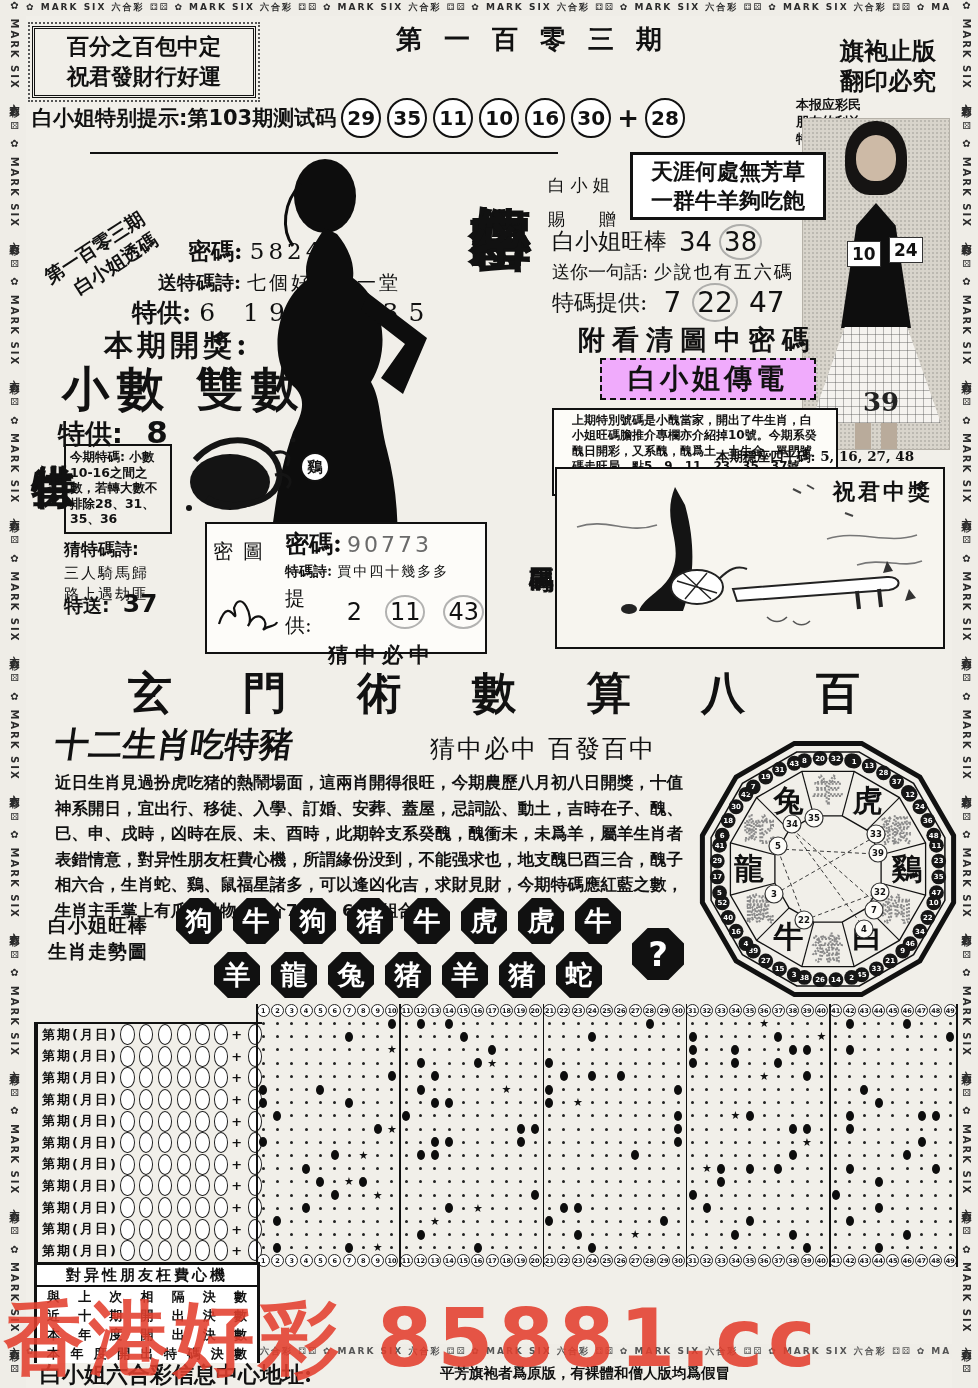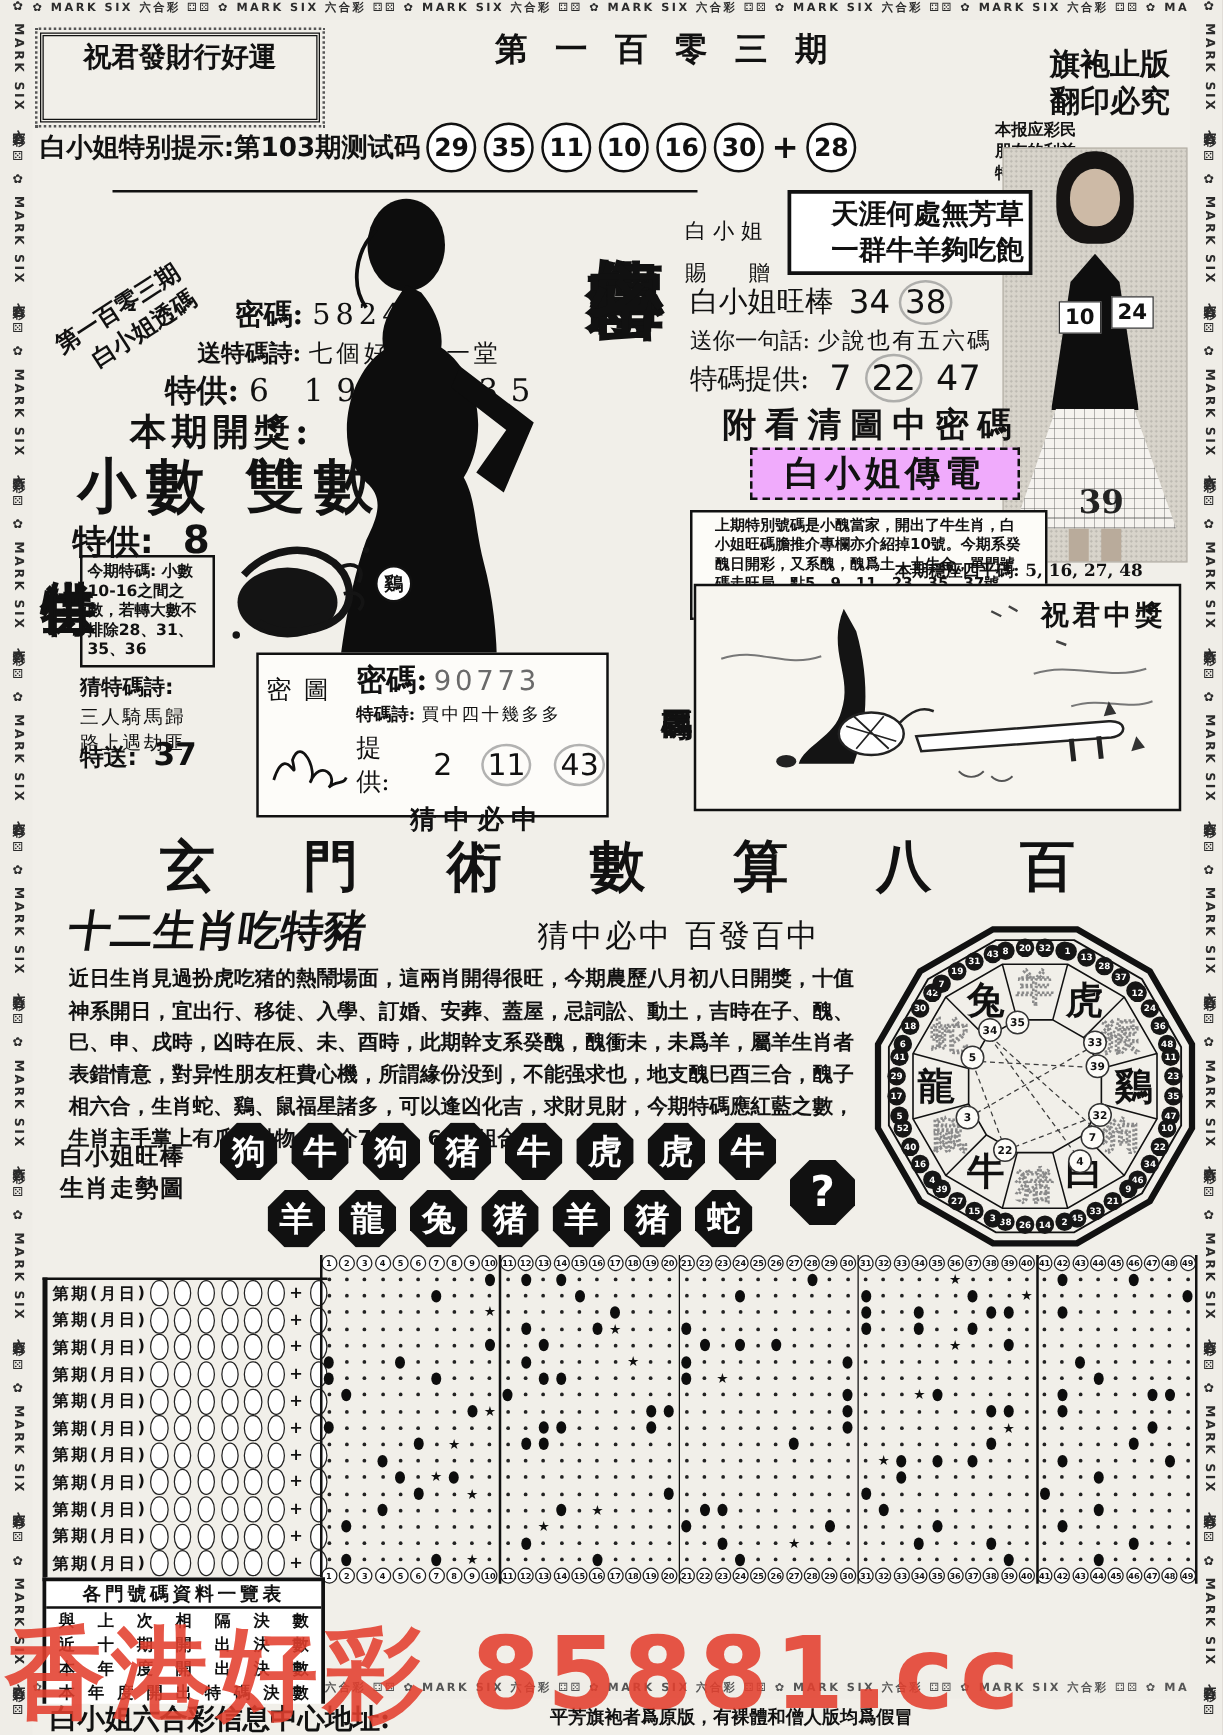--- a/index.html
+++ b/index.html
@@ -111,20 +111,21 @@
 <body>
 
 <div class="page">
 
   <div class="abs strip strip-v" style="left:0;top:0;width:26px;height:1388px;">✿ MARK SIX 六合彩 ⚃⚄ ✿ MARK SIX 六合彩 ⚃⚄ ✿ MARK SIX 六合彩 ⚃⚄ ✿ MARK SIX 六合彩 ⚃⚄ ✿ MARK SIX 六合彩 ⚃⚄ ✿ MARK SIX 六合彩 ⚃⚄ ✿ MARK SIX 六合彩 ⚃⚄ ✿ MARK SIX 六合彩 ⚃⚄ ✿ MARK SIX 六合彩 ⚃⚄ ✿ MARK SIX 六合彩 ⚃⚄ ✿ MARK SIX 六合彩 ⚃⚄ ✿ MARK SIX 六合彩 ⚃⚄ ✿ MARK SIX 六合彩 ⚃⚄ ✿ MARK SIX 六合彩 ⚃⚄ ✿ MARK SIX 六合彩 ⚃⚄ ✿ MARK SIX 六合彩 ⚃⚄ ✿ MARK SIX 六合彩 ⚃⚄ ✿ MARK SIX 六合彩 ⚃⚄ ✿ MARK SIX 六合彩 ⚃⚄ ✿ MARK SIX 六合彩 ⚃⚄ ✿ MARK SIX 六合彩 ⚃⚄ ✿ MARK SIX 六合彩 ⚃⚄ ✿ MARK SIX 六合彩 ⚃⚄ ✿ MARK SIX 六合彩 ⚃⚄ ✿ MARK SIX 六合彩 ⚃⚄ ✿ MARK SIX 六合彩 ⚃⚄ ✿ MARK SIX 六合彩 ⚃⚄ ✿ MARK SIX 六合彩 ⚃⚄ ✿ MARK SIX 六合彩 ⚃⚄ ✿ MARK SIX 六合彩 ⚃⚄ ✿ MARK SIX 六合彩 ⚃⚄ ✿ MARK SIX 六合彩 ⚃⚄ ✿ MARK SIX 六合彩 ⚃⚄ ✿ MARK SIX 六合彩 ⚃⚄ ✿ MARK SIX 六合彩 ⚃⚄ ✿ MARK SIX 六合彩 ⚃⚄ ✿ MARK SIX 六合彩 ⚃⚄ ✿ MARK SIX 六合彩 ⚃⚄ ✿ MARK SIX 六合彩 ⚃⚄ ✿ MARK SIX 六合彩 ⚃⚄ ✿ MARK SIX 六合彩 ⚃⚄ ✿ MARK SIX 六合彩 ⚃⚄ ✿ MARK SIX 六合彩 ⚃⚄ ✿ MARK SIX 六合彩 ⚃⚄ ✿ MARK SIX 六合彩 ⚃⚄ ✿ MARK SIX 六合彩 ⚃⚄ ✿ MARK SIX 六合彩 ⚃⚄ ✿ MARK SIX 六合彩 ⚃⚄ ✿ MARK SIX 六合彩 ⚃⚄ ✿ MARK SIX 六合彩 ⚃⚄ ✿ MARK SIX 六合彩 ⚃⚄ ✿ MARK SIX 六合彩 ⚃⚄ ✿ MARK SIX 六合彩 ⚃⚄ ✿ MARK SIX 六合彩 ⚃⚄ ✿ MARK SIX 六合彩 ⚃⚄ ✿ MARK SIX 六合彩 ⚃⚄ ✿ MARK SIX 六合彩 ⚃⚄ ✿ MARK SIX 六合彩 ⚃⚄ ✿ MARK SIX 六合彩 ⚃⚄ ✿ MARK SIX 六合彩 ⚃⚄ </div>
   <div class="abs strip strip-v" style="left:952px;top:0;width:26px;height:1388px;">✿ MARK SIX 六合彩 ⚃⚄ ✿ MARK SIX 六合彩 ⚃⚄ ✿ MARK SIX 六合彩 ⚃⚄ ✿ MARK SIX 六合彩 ⚃⚄ ✿ MARK SIX 六合彩 ⚃⚄ ✿ MARK SIX 六合彩 ⚃⚄ ✿ MARK SIX 六合彩 ⚃⚄ ✿ MARK SIX 六合彩 ⚃⚄ ✿ MARK SIX 六合彩 ⚃⚄ ✿ MARK SIX 六合彩 ⚃⚄ ✿ MARK SIX 六合彩 ⚃⚄ ✿ MARK SIX 六合彩 ⚃⚄ ✿ MARK SIX 六合彩 ⚃⚄ ✿ MARK SIX 六合彩 ⚃⚄ ✿ MARK SIX 六合彩 ⚃⚄ ✿ MARK SIX 六合彩 ⚃⚄ ✿ MARK SIX 六合彩 ⚃⚄ ✿ MARK SIX 六合彩 ⚃⚄ ✿ MARK SIX 六合彩 ⚃⚄ ✿ MARK SIX 六合彩 ⚃⚄ ✿ MARK SIX 六合彩 ⚃⚄ ✿ MARK SIX 六合彩 ⚃⚄ ✿ MARK SIX 六合彩 ⚃⚄ ✿ MARK SIX 六合彩 ⚃⚄ ✿ MARK SIX 六合彩 ⚃⚄ ✿ MARK SIX 六合彩 ⚃⚄ ✿ MARK SIX 六合彩 ⚃⚄ ✿ MARK SIX 六合彩 ⚃⚄ ✿ MARK SIX 六合彩 ⚃⚄ ✿ MARK SIX 六合彩 ⚃⚄ ✿ MARK SIX 六合彩 ⚃⚄ ✿ MARK SIX 六合彩 ⚃⚄ ✿ MARK SIX 六合彩 ⚃⚄ ✿ MARK SIX 六合彩 ⚃⚄ ✿ MARK SIX 六合彩 ⚃⚄ ✿ MARK SIX 六合彩 ⚃⚄ ✿ MARK SIX 六合彩 ⚃⚄ ✿ MARK SIX 六合彩 ⚃⚄ ✿ MARK SIX 六合彩 ⚃⚄ ✿ MARK SIX 六合彩 ⚃⚄ ✿ MARK SIX 六合彩 ⚃⚄ ✿ MARK SIX 六合彩 ⚃⚄ ✿ MARK SIX 六合彩 ⚃⚄ ✿ MARK SIX 六合彩 ⚃⚄ ✿ MARK SIX 六合彩 ⚃⚄ ✿ MARK SIX 六合彩 ⚃⚄ ✿ MARK SIX 六合彩 ⚃⚄ ✿ MARK SIX 六合彩 ⚃⚄ ✿ MARK SIX 六合彩 ⚃⚄ ✿ MARK SIX 六合彩 ⚃⚄ ✿ MARK SIX 六合彩 ⚃⚄ ✿ MARK SIX 六合彩 ⚃⚄ ✿ MARK SIX 六合彩 ⚃⚄ ✿ MARK SIX 六合彩 ⚃⚄ ✿ MARK SIX 六合彩 ⚃⚄ ✿ MARK SIX 六合彩 ⚃⚄ ✿ MARK SIX 六合彩 ⚃⚄ ✿ MARK SIX 六合彩 ⚃⚄ ✿ MARK SIX 六合彩 ⚃⚄ ✿ MARK SIX 六合彩 ⚃⚄ </div>
   <div class="abs strip strip-h" style="left:26px;top:0;width:926px;height:16px;">✿ MARK SIX 六合彩 ⚃⚄ ✿ MARK SIX 六合彩 ⚃⚄ ✿ MARK SIX 六合彩 ⚃⚄ ✿ MARK SIX 六合彩 ⚃⚄ ✿ MARK SIX 六合彩 ⚃⚄ ✿ MARK SIX 六合彩 ⚃⚄ ✿ MARK SIX 六合彩 ⚃⚄ ✿ MARK SIX 六合彩 ⚃⚄ ✿ MARK SIX 六合彩 ⚃⚄ ✿ MARK SIX 六合彩 ⚃⚄ ✿ MARK SIX 六合彩 ⚃⚄ ✿ MARK SIX 六合彩 ⚃⚄ ✿ MARK SIX 六合彩 ⚃⚄ ✿ MARK SIX 六合彩 ⚃⚄ ✿ MARK SIX 六合彩 ⚃⚄ ✿ MARK SIX 六合彩 ⚃⚄ ✿ MARK SIX 六合彩 ⚃⚄ ✿ MARK SIX 六合彩 ⚃⚄ ✿ MARK SIX 六合彩 ⚃⚄ ✿ MARK SIX 六合彩 ⚃⚄ ✿ MARK SIX 六合彩 ⚃⚄ ✿ MARK SIX 六合彩 ⚃⚄ ✿ MARK SIX 六合彩 ⚃⚄ ✿ MARK SIX 六合彩 ⚃⚄ ✿ MARK SIX 六合彩 ⚃⚄ ✿ MARK SIX 六合彩 ⚃⚄ ✿ MARK SIX 六合彩 ⚃⚄ ✿ MARK SIX 六合彩 ⚃⚄ ✿ MARK SIX 六合彩 ⚃⚄ ✿ MARK SIX 六合彩 ⚃⚄ ✿ MARK SIX 六合彩 ⚃⚄ ✿ MARK SIX 六合彩 ⚃⚄ ✿ MARK SIX 六合彩 ⚃⚄ ✿ MARK SIX 六合彩 ⚃⚄ ✿ MARK SIX 六合彩 ⚃⚄ ✿ MARK SIX 六合彩 ⚃⚄ ✿ MARK SIX 六合彩 ⚃⚄ ✿ MARK SIX 六合彩 ⚃⚄ ✿ MARK SIX 六合彩 ⚃⚄ ✿ MARK SIX 六合彩 ⚃⚄ ✿ MARK SIX 六合彩 ⚃⚄ ✿ MARK SIX 六合彩 ⚃⚄ ✿ MARK SIX 六合彩 ⚃⚄ ✿ MARK SIX 六合彩 ⚃⚄ ✿ MARK SIX 六合彩 ⚃⚄ ✿ MARK SIX 六合彩 ⚃⚄ ✿ MARK SIX 六合彩 ⚃⚄ ✿ MARK SIX 六合彩 ⚃⚄ ✿ MARK SIX 六合彩 ⚃⚄ ✿ MARK SIX 六合彩 ⚃⚄ ✿ MARK SIX 六合彩 ⚃⚄ ✿ MARK SIX 六合彩 ⚃⚄ ✿ MARK SIX 六合彩 ⚃⚄ ✿ MARK SIX 六合彩 ⚃⚄ ✿ MARK SIX 六合彩 ⚃⚄ ✿ MARK SIX 六合彩 ⚃⚄ ✿ MARK SIX 六合彩 ⚃⚄ ✿ MARK SIX 六合彩 ⚃⚄ ✿ MARK SIX 六合彩 ⚃⚄ ✿ MARK SIX 六合彩 ⚃⚄ </div>
   <div class="abs strip strip-h" style="left:26px;top:1344px;width:926px;height:15px;color:#555;">✿ MARK SIX 六合彩 ⚃⚄ ✿ MARK SIX 六合彩 ⚃⚄ ✿ MARK SIX 六合彩 ⚃⚄ ✿ MARK SIX 六合彩 ⚃⚄ ✿ MARK SIX 六合彩 ⚃⚄ ✿ MARK SIX 六合彩 ⚃⚄ ✿ MARK SIX 六合彩 ⚃⚄ ✿ MARK SIX 六合彩 ⚃⚄ ✿ MARK SIX 六合彩 ⚃⚄ ✿ MARK SIX 六合彩 ⚃⚄ ✿ MARK SIX 六合彩 ⚃⚄ ✿ MARK SIX 六合彩 ⚃⚄ ✿ MARK SIX 六合彩 ⚃⚄ ✿ MARK SIX 六合彩 ⚃⚄ ✿ MARK SIX 六合彩 ⚃⚄ ✿ MARK SIX 六合彩 ⚃⚄ ✿ MARK SIX 六合彩 ⚃⚄ ✿ MARK SIX 六合彩 ⚃⚄ ✿ MARK SIX 六合彩 ⚃⚄ ✿ MARK SIX 六合彩 ⚃⚄ ✿ MARK SIX 六合彩 ⚃⚄ ✿ MARK SIX 六合彩 ⚃⚄ ✿ MARK SIX 六合彩 ⚃⚄ ✿ MARK SIX 六合彩 ⚃⚄ ✿ MARK SIX 六合彩 ⚃⚄ ✿ MARK SIX 六合彩 ⚃⚄ ✿ MARK SIX 六合彩 ⚃⚄ ✿ MARK SIX 六合彩 ⚃⚄ ✿ MARK SIX 六合彩 ⚃⚄ ✿ MARK SIX 六合彩 ⚃⚄ ✿ MARK SIX 六合彩 ⚃⚄ ✿ MARK SIX 六合彩 ⚃⚄ ✿ MARK SIX 六合彩 ⚃⚄ ✿ MARK SIX 六合彩 ⚃⚄ ✿ MARK SIX 六合彩 ⚃⚄ ✿ MARK SIX 六合彩 ⚃⚄ ✿ MARK SIX 六合彩 ⚃⚄ ✿ MARK SIX 六合彩 ⚃⚄ ✿ MARK SIX 六合彩 ⚃⚄ ✿ MARK SIX 六合彩 ⚃⚄ ✿ MARK SIX 六合彩 ⚃⚄ ✿ MARK SIX 六合彩 ⚃⚄ ✿ MARK SIX 六合彩 ⚃⚄ ✿ MARK SIX 六合彩 ⚃⚄ ✿ MARK SIX 六合彩 ⚃⚄ ✿ MARK SIX 六合彩 ⚃⚄ ✿ MARK SIX 六合彩 ⚃⚄ ✿ MARK SIX 六合彩 ⚃⚄ ✿ MARK SIX 六合彩 ⚃⚄ ✿ MARK SIX 六合彩 ⚃⚄ ✿ MARK SIX 六合彩 ⚃⚄ ✿ MARK SIX 六合彩 ⚃⚄ ✿ MARK SIX 六合彩 ⚃⚄ ✿ MARK SIX 六合彩 ⚃⚄ ✿ MARK SIX 六合彩 ⚃⚄ ✿ MARK SIX 六合彩 ⚃⚄ ✿ MARK SIX 六合彩 ⚃⚄ ✿ MARK SIX 六合彩 ⚃⚄ ✿ MARK SIX 六合彩 ⚃⚄ ✿ MARK SIX 六合彩 ⚃⚄ </div>
 
   <div class="abs corner-box serif" style="left:32px;top:26px;width:218px;height:64px;">
+    <div>百分之百包中定</div>
     <div>祝君發財行好運</div>
   </div>
   <div class="abs serif" style="left:268px;top:22px;width:544px;">
     <div class="issue">第一百零三期</div>
   </div>
   <div class="abs copyright serif" style="left:828px;top:36px;width:120px;">
     <div>旗袍止版</div>
     <div>翻印必究</div>
   </div>
 
@@ -235,21 +236,21 @@
         <span class="stamped" style="font-size:24px;">43</span>
       </div>
       <div style="font-size:21px;font-weight:900;letter-spacing:6px;text-align:center;margin-top:2px;">猜中必中</div>
     </div>
   </div>
 
   <div class="abs serif" style="left:548px;top:168px;width:80px;font-size:17px;line-height:34px;">
     <div style="display:flex;justify-content:space-between;">白 小 姐</div>
     <div style="display:flex;justify-content:space-between;">賜　　贈</div>
   </div>
-  <div class="abs gift-poem" style="left:630px;top:152px;width:182px;text-align:right;">
+  <div class="abs gift-poem" style="left:630px;top:152px;width:182px;">
     <div>天涯何處無芳草</div>
     <div>一群牛羊夠吃飽</div>
   </div>
   <div class="abs" style="left:552px;top:226px;display:flex;align-items:center;gap:12px;">
     <span class="serif" style="font-size:23px;">白小姐旺棒</span>
     <span style="font-size:26px;">34</span>
     <span class="stamped" style="font-size:26px;">38</span>
   </div>
   <div class="abs serif" style="left:552px;top:260px;font-size:18px;">
     <span>送你一句話:</span>
@@ -3638,21 +3639,21 @@
       </div>
       <div class="vline" style="left: 0px;"></div>
       <div class="vline" style="left: 143.26px;"></div>
       <div class="vline" style="left: 286.52px;"></div>
       <div class="vline" style="left: 429.78px;"></div>
       <div class="vline" style="left: 573.04px;"></div>
       <div class="vline" style="left: 700.474px;"></div>
     </div>
 
   <div class="abs stats-left" style="left:34px;top:1262px;width:220px;">
-    <div class="stats-title">各門號碼資料一覽表</div>
+    <div class="stats-title">對异性朋友枉費心機</div>
     <div id="stats-labels">
         <div class="stats-lblrow">
           <span>與</span>
           <span>上</span>
           <span>次</span>
           <span>相</span>
           <span>隔</span>
           <span>決</span>
           <span>數</span>
         </div>

